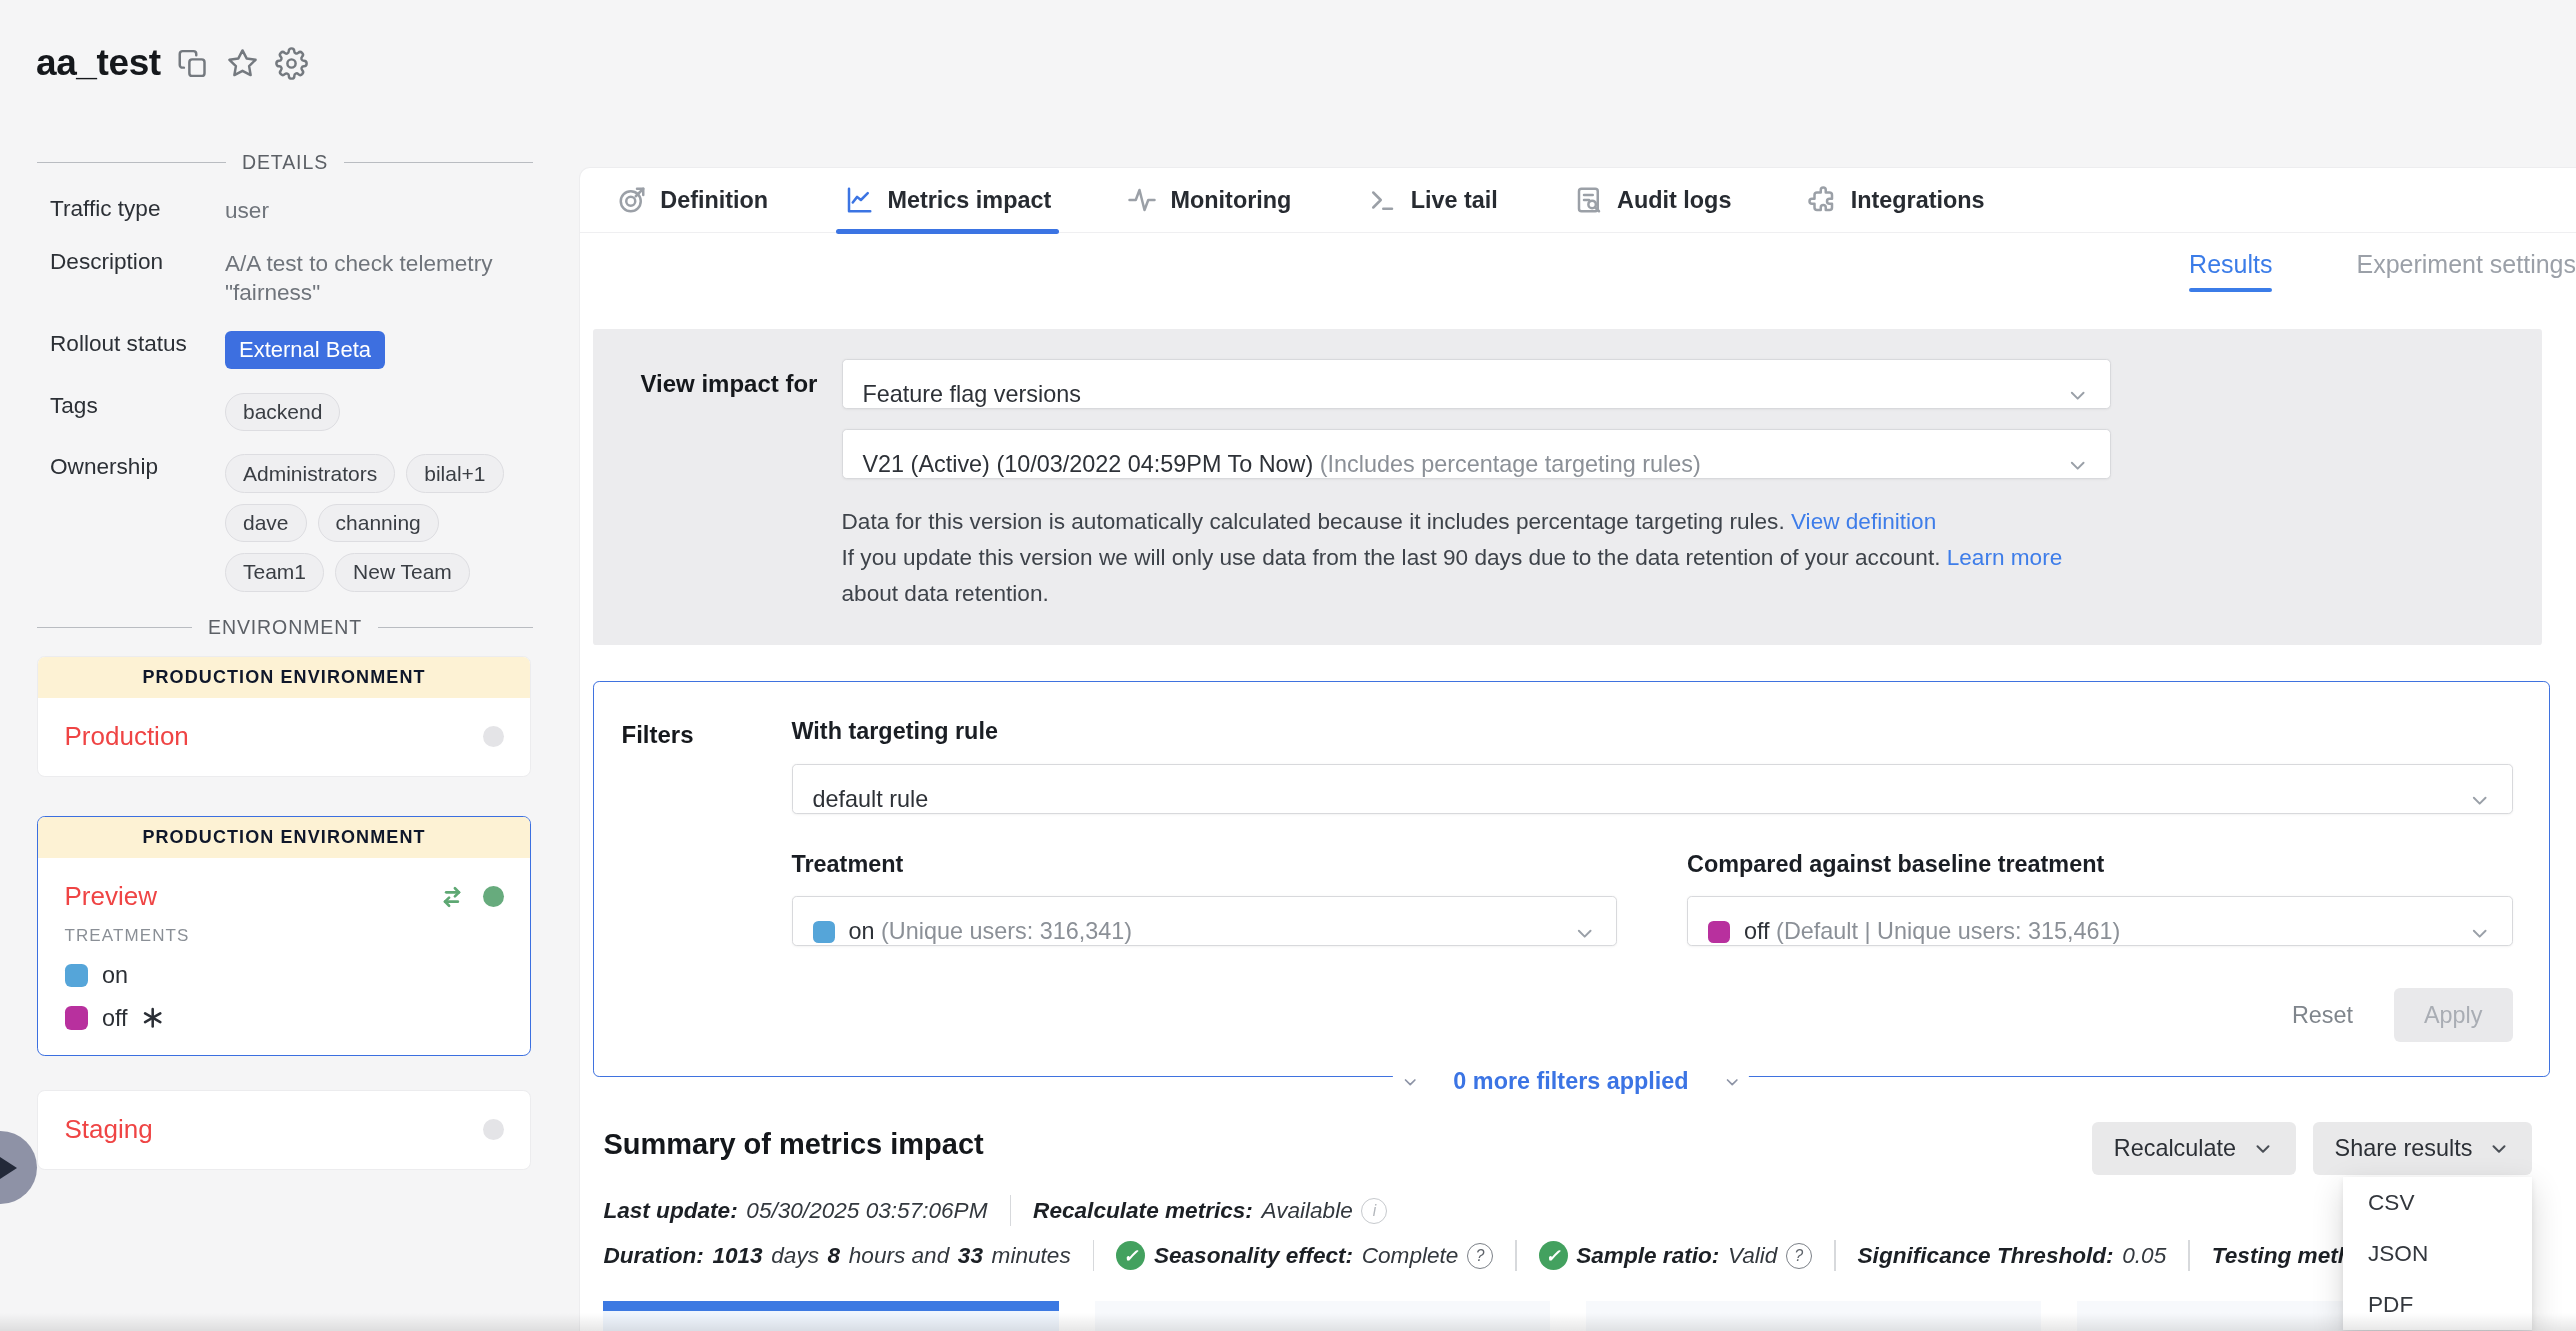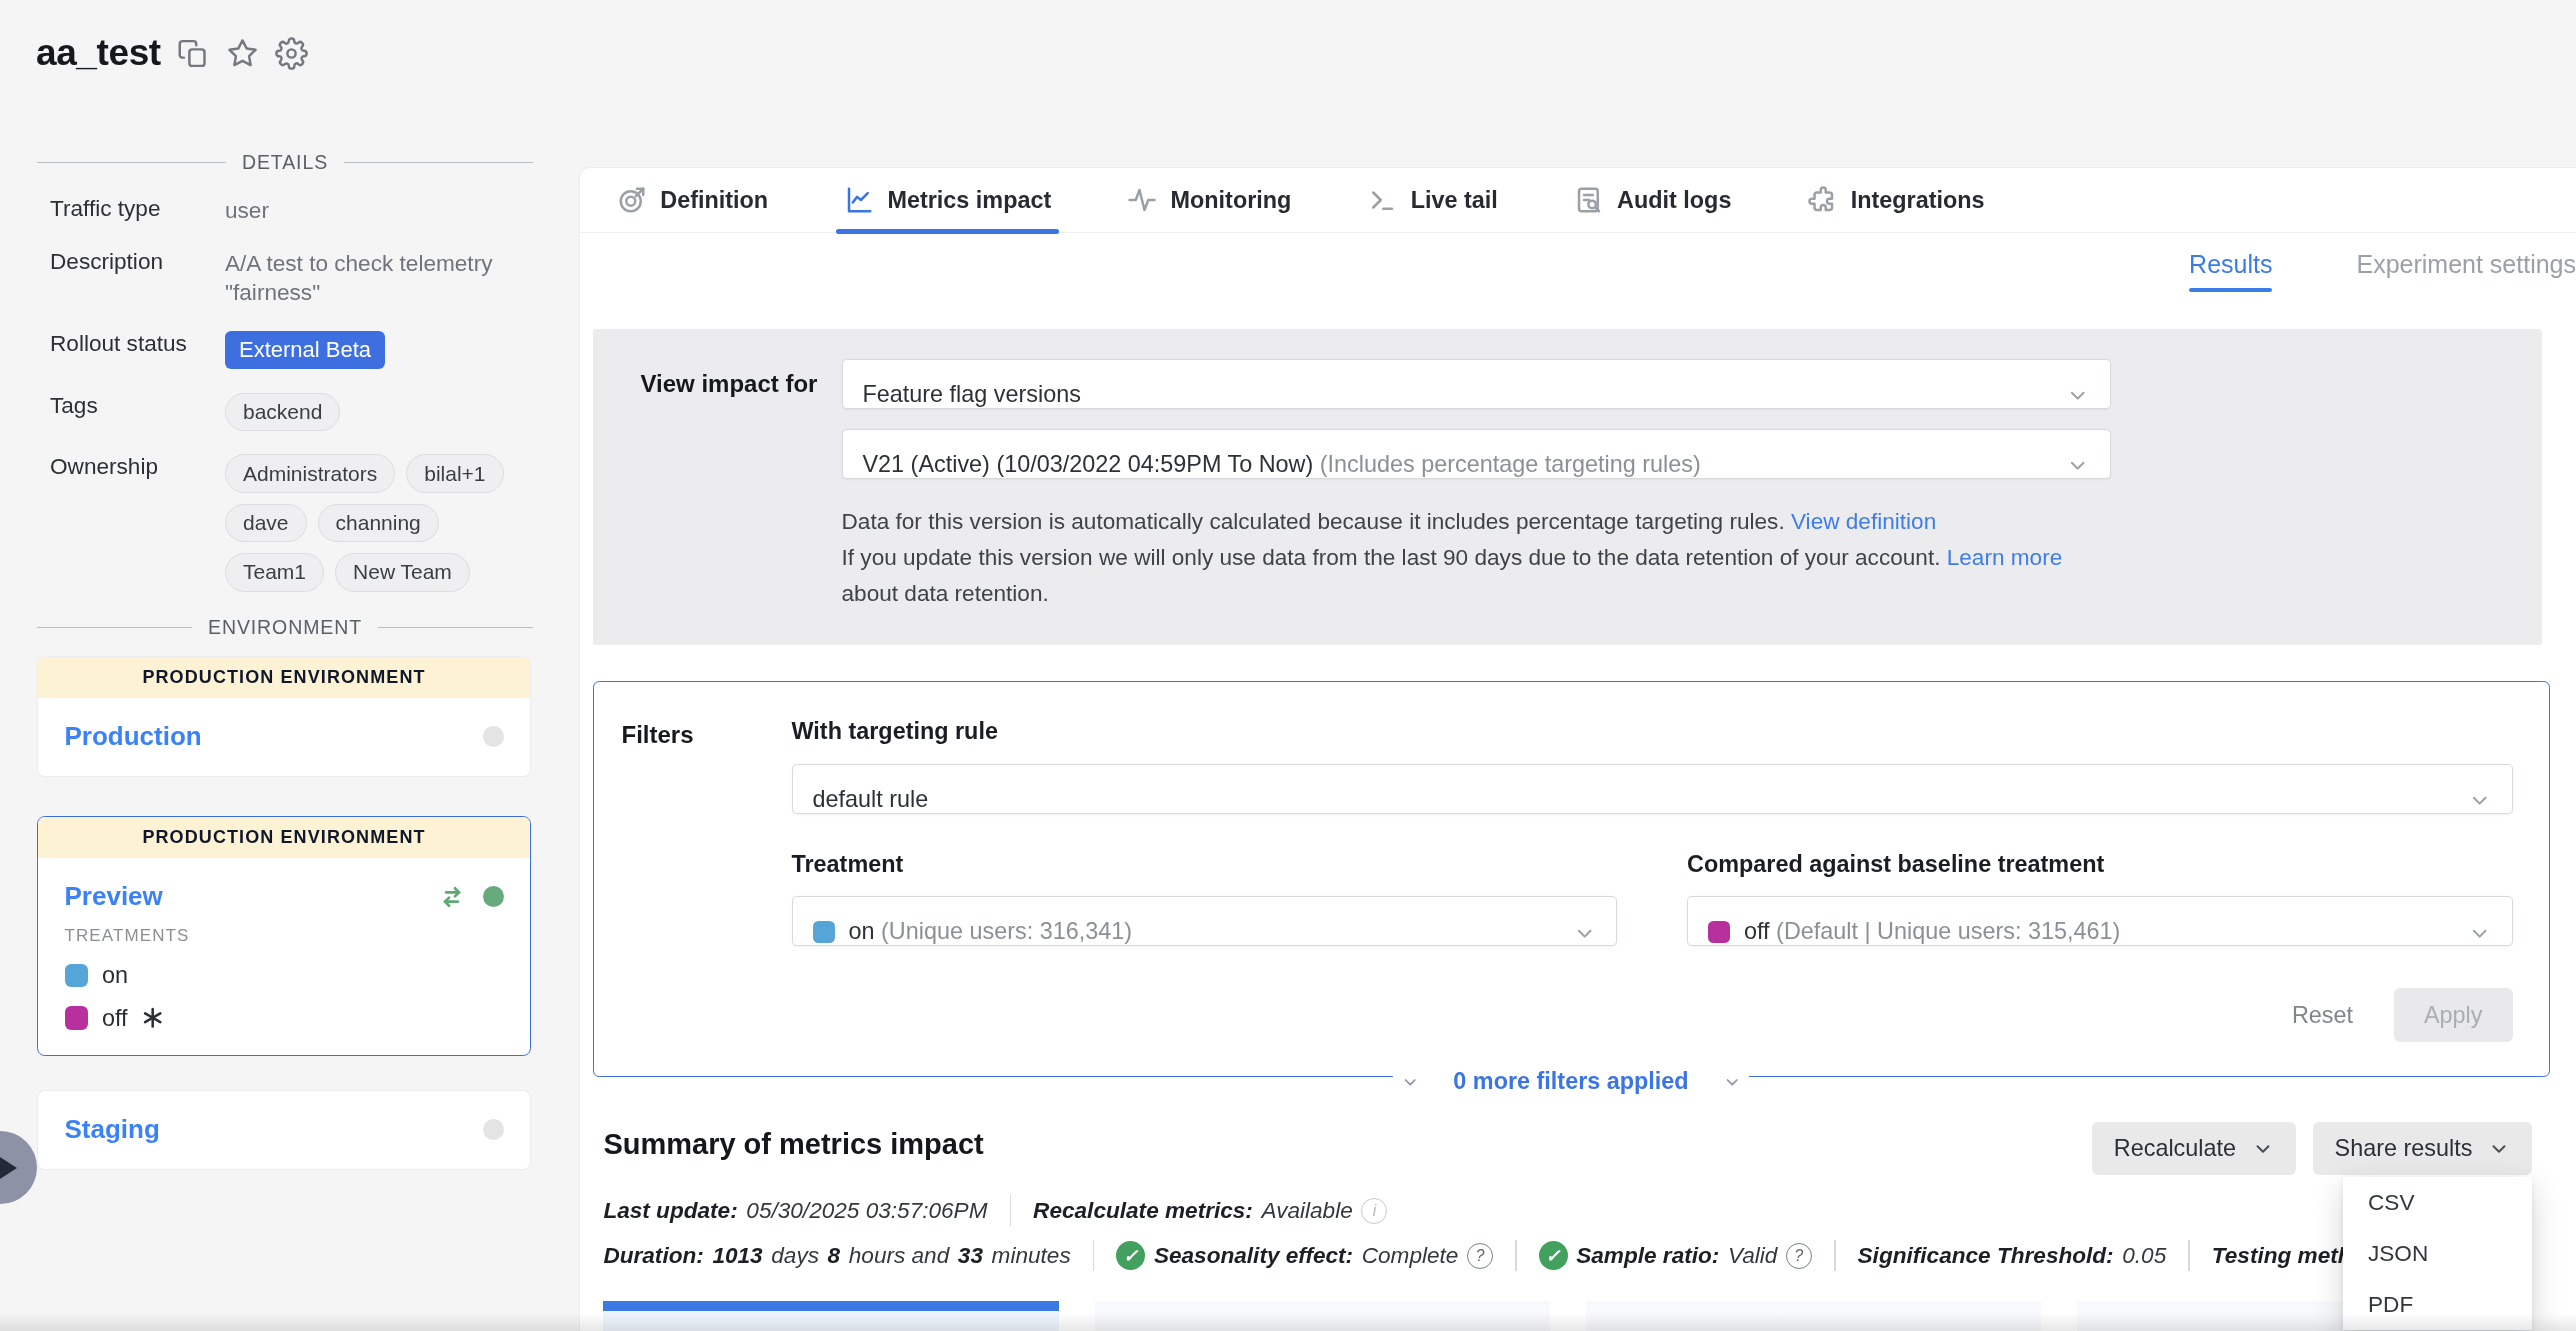--- a/index.html
+++ b/index.html
@@ -1,41 +1,41 @@
 <!DOCTYPE html>
 <html style="font-size:12.5px"><head>
 <meta charset="utf-8">
 <style>
   html,body{margin:0;padding:0;}
   body{width:2576px;height:1332px;position:relative;background:#f5f5f6;
        font-family:"Liberation Sans",sans-serif;color:#2a2e34;overflow:hidden;}
   svg{display:block;}
   
-  .titlerow{position:absolute;left:36px;top:32px;display:flex;align-items:center;gap:16px;}
+  .titlerow{position:absolute;left:36px;top:42px;display:flex;align-items:center;gap:16px;}
   .app-title{font-size:37px;font-weight:bold;color:#15181c;letter-spacing:-0.4px;}
   .t-icon{width:33px;height:33px;}
   .t-icon svg{width:33px;height:33px;stroke:#74797f;fill:none;stroke-width:1.8;stroke-linecap:round;stroke-linejoin:round;}
   .sec-head{position:absolute;left:37px;width:496px;display:flex;align-items:center;gap:15.6px;
             color:#5c6066;font-size:19.5px;letter-spacing:0.9px;}
   .sec-head .rule{flex:1;height:1.6px;background:#b9bcc1;}
   .details{position:absolute;left:50px;top:196px;width:480px;display:grid;
            grid-template-columns:175px 1fr;row-gap:23.4px;font-size:22.6px;align-items:start;}
   .d-label{color:#2c3036;}
   .d-value{color:#6f747b;line-height:1.3;}
   .badge{display:inline-block;background:#3d6fe0;color:#fff;font-size:22px;
          padding:6.2px 14px;border-radius:6.2px;}
   .pills{display:flex;flex-wrap:wrap;gap:11px;}
   .pill{background:#efeff1;border:0.8px solid #dddde1;border-radius:20px;
         padding:6.2px 17px;font-size:21px;color:#3a3e44;}
   .env-card{position:absolute;left:37px;width:494px;background:#fff;border:0.8px solid #ececee;
             border-radius:7.8px;overflow:hidden;box-sizing:border-box;}
   .env-banner{background:#fdf2d4;color:#0f172a;font-size:18px;font-weight:bold;
               letter-spacing:1.1px;text-align:center;padding:10px 0;}
   .env-name-row{display:flex;align-items:center;justify-content:space-between;padding:23.4px 26.5px;}
-  .env-name{font-size:26px;font-weight:700;color:#3b82f6;}
+  .env-name{font-size:26px;font-weight:400;color:#ef4444;}
   .dot{width:21px;height:21px;border-radius:50%;}
   .dot-gray{background:#e4e4e7;}
   .dot-green{background:#67ab7d;}
   .card-preview{border:1.6px solid #3b6fe0;}
   .treat-label{margin:0 0 0 26.5px;font-size:17px;letter-spacing:1.1px;color:#8a8f96;}
   .treat-row{display:flex;align-items:center;gap:14px;margin:15.6px 0 0 26.5px;font-size:23.4px;color:#2a2e34;}
   .sw{width:23.4px;height:23.4px;border-radius:6.2px;}
   .right-icons{display:flex;align-items:center;gap:17px;}
   .collapse{position:absolute;left:-36px;top:1131px;width:73px;height:73px;border-radius:50%;
             background:#8e92a6;display:flex;align-items:center;justify-content:flex-end;

